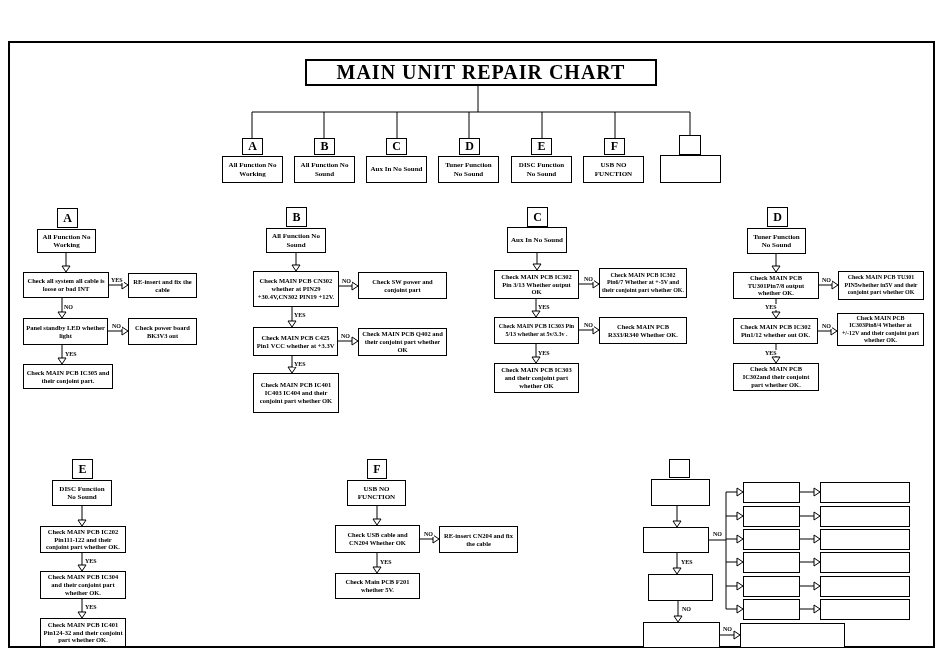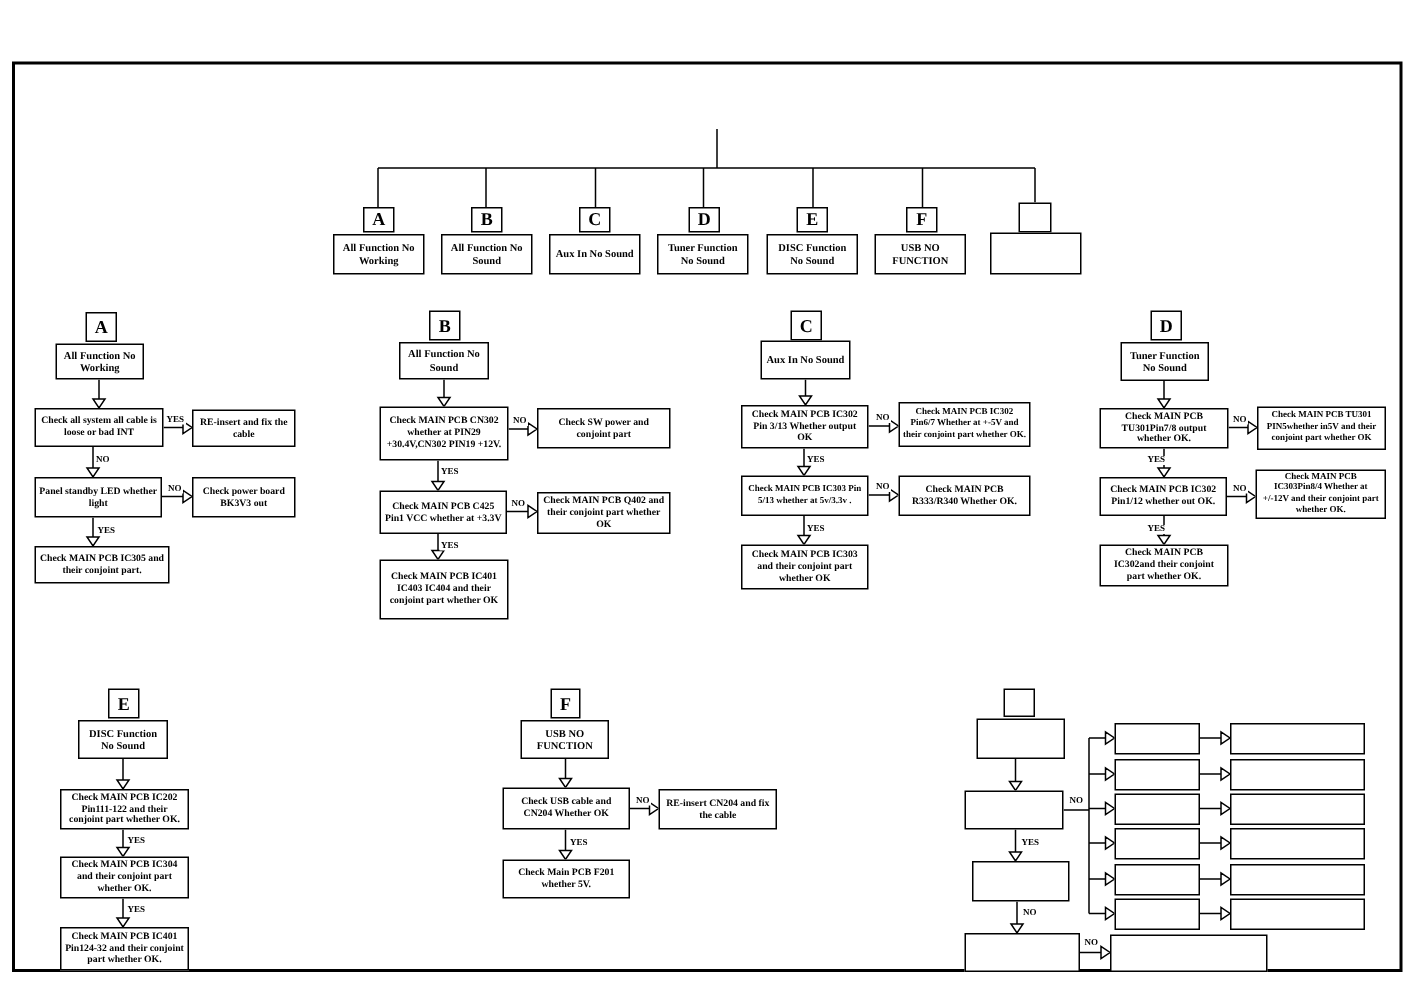--- a/index.html
+++ b/index.html
@@ -49,20 +49,21 @@
          M352,282L352,290L358,286Z M352,337L352,345L358,341Z
          M593,280L593,288L599,284Z M593,326L593,334L599,330Z
          M832,281L832,289L838,285Z M831,327L831,335L837,331Z
          M433,535L433,543L439,539Z M734,631L734,639L740,635Z
          M737,488L737,496L743,492Z M737,512L737,520L743,516Z M737,535L737,543L743,539Z
          M737,558L737,566L743,562Z M737,582L737,590L743,586Z M737,605L737,613L743,609Z
          M814,488L814,496L820,492Z M814,512L814,520L820,516Z M814,535L814,543L820,539Z
          M814,558L814,566L820,562Z M814,582L814,590L820,586Z M814,605L814,613L820,609Z"></path>
   </svg>
 
+  <div class="bx title">MAIN UNIT REPAIR CHART</div>
 
   <div class="bx letter" style="left:242px;top:138px;width:21px;height:17px">A</div>
   <div class="bx letter" style="left:314px;top:138px;width:21px;height:17px">B</div>
   <div class="bx letter" style="left:386px;top:138px;width:21px;height:17px">C</div>
   <div class="bx letter" style="left:459px;top:138px;width:21px;height:17px">D</div>
   <div class="bx letter" style="left:531px;top:138px;width:21px;height:17px">E</div>
   <div class="bx letter" style="left:604px;top:138px;width:21px;height:17px">F</div>
   <div class="bx letter" style="left:679px;top:135px;width:22px;height:20px"></div>
 
   <div class="bx f7" style="left:222px;top:156px;width:61px;height:27px">All Function No Working</div>

